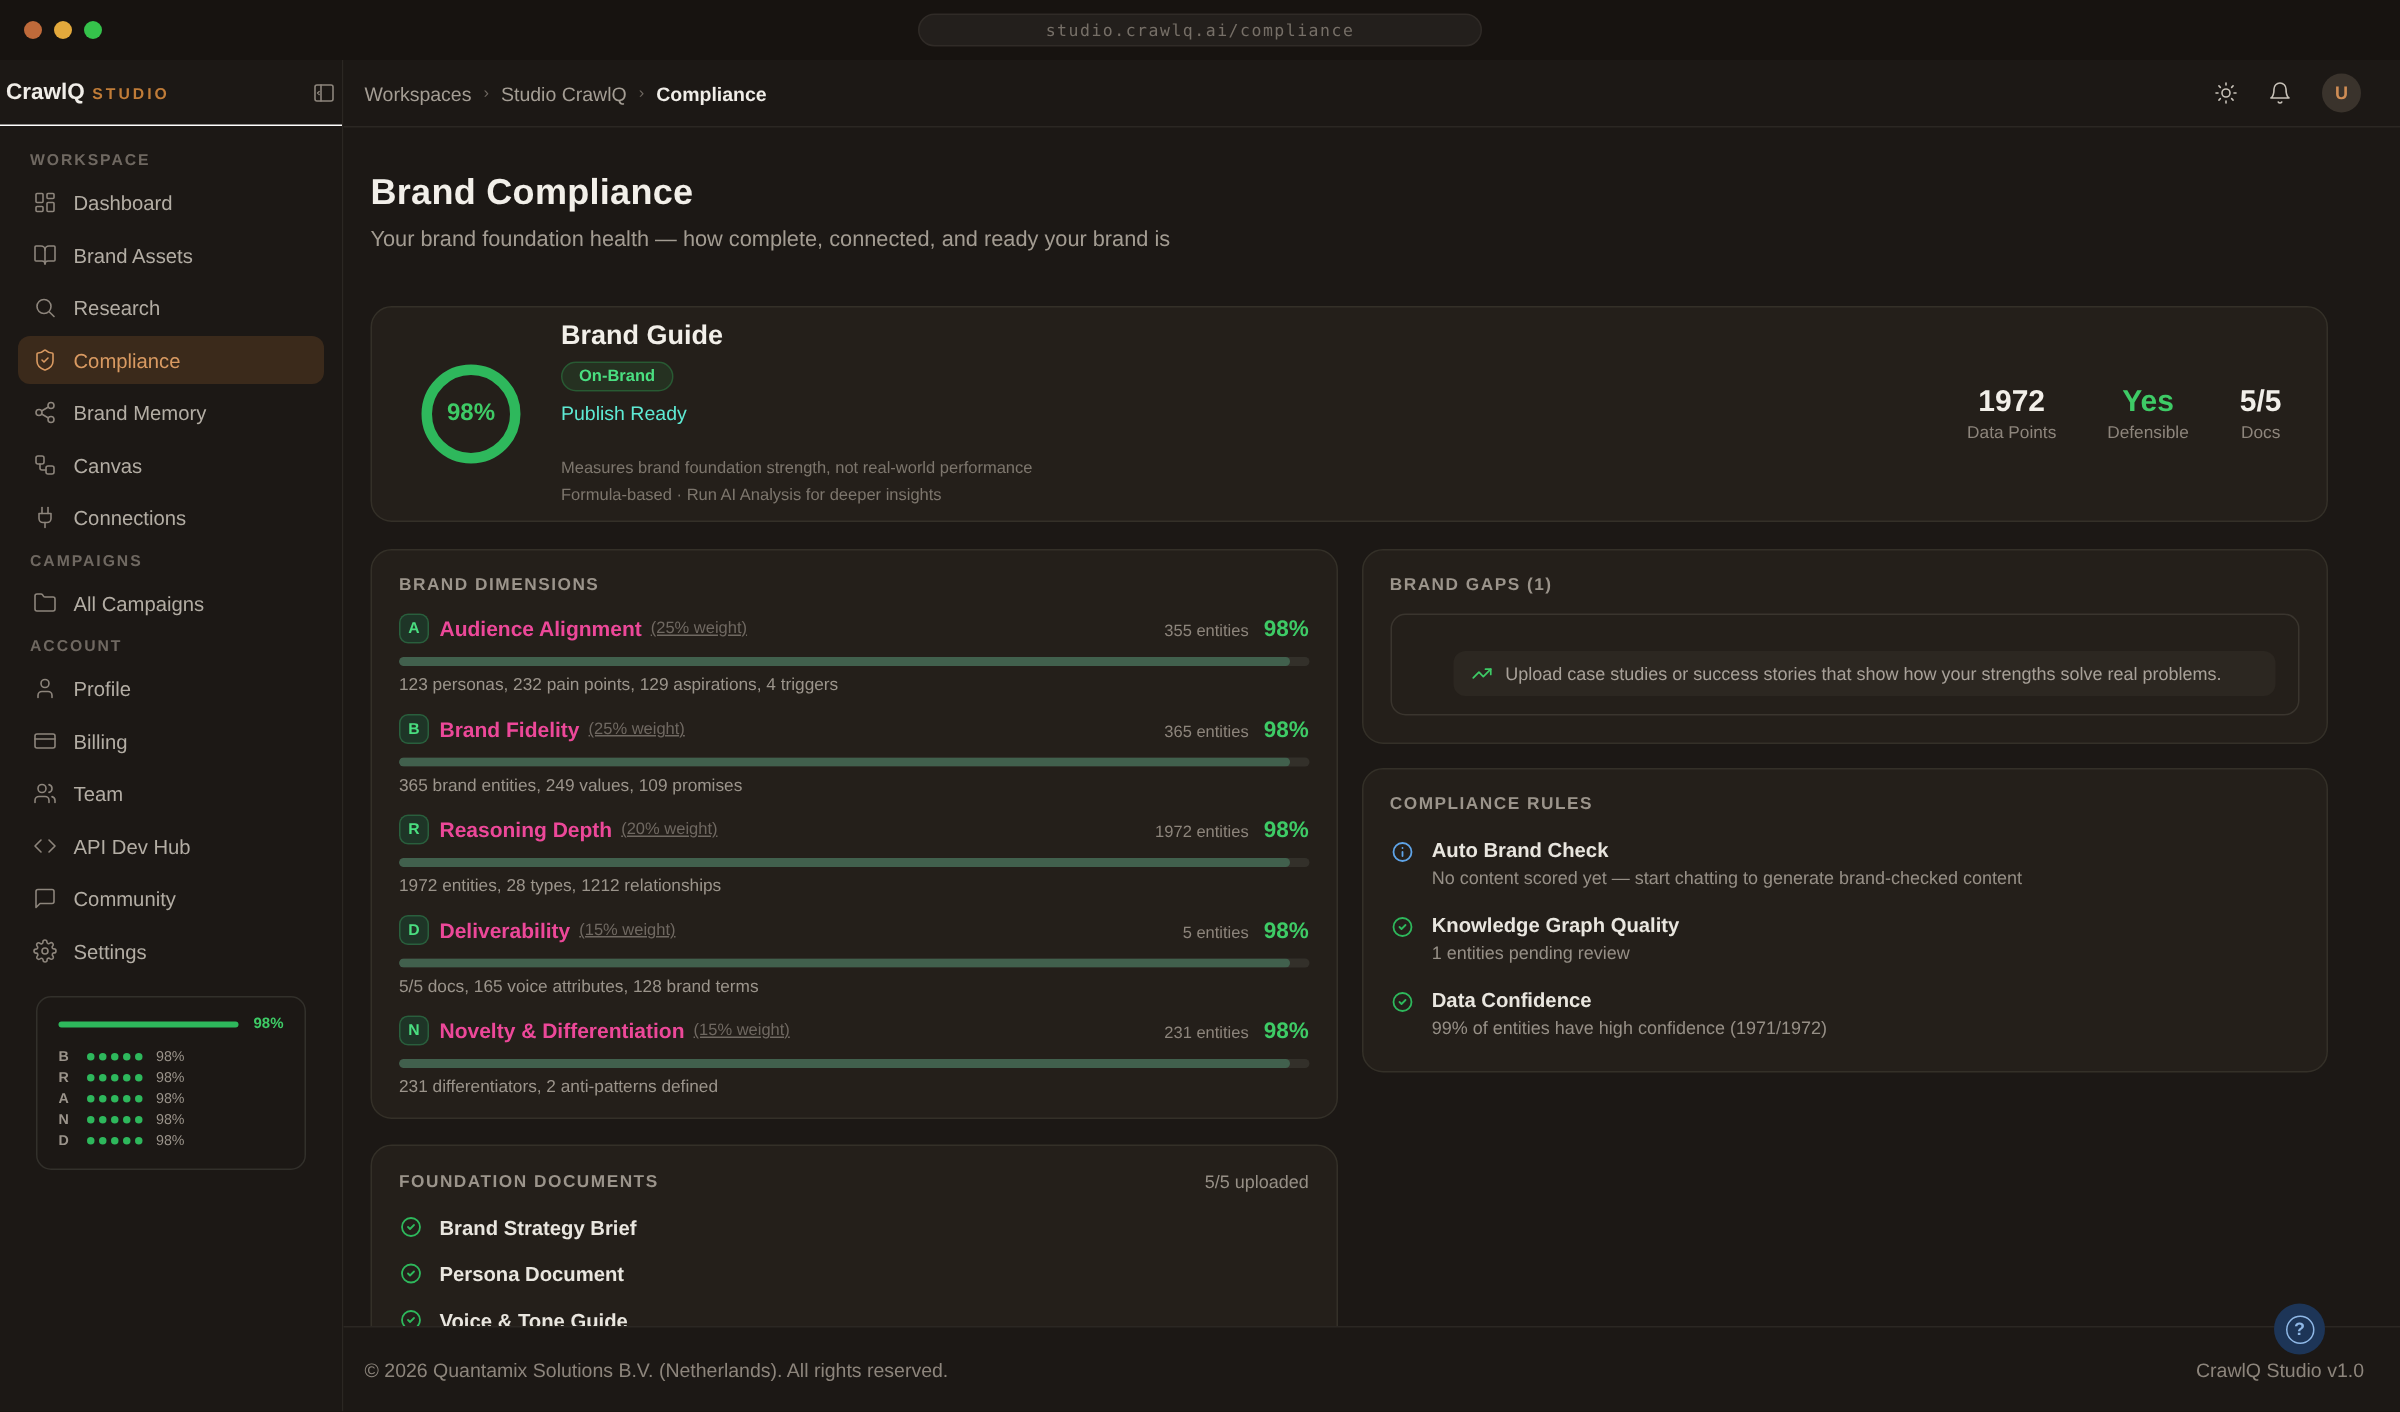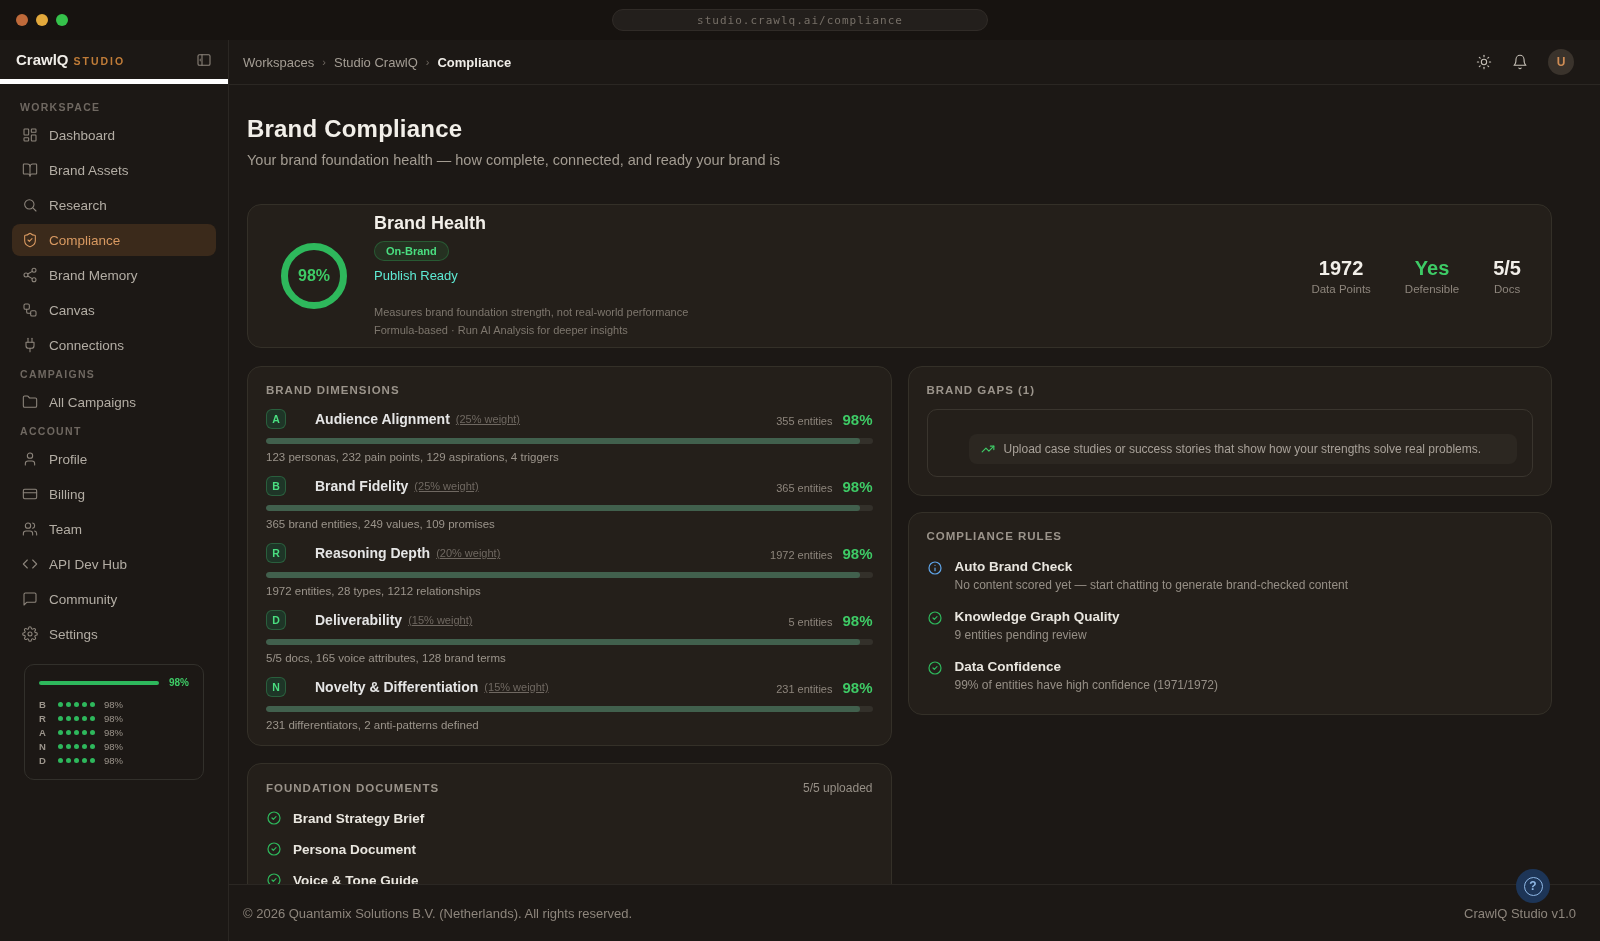--- a/index.html
+++ b/index.html
@@ -12,21 +12,21 @@
   .traffic span { width:12px; height:12px; border-radius:50%; display:block; }
   .tl-red{ background:#bf6a3a; } .tl-yellow{ background:#e3a93c; } .tl-green{ background:#35c24b; }
   .urlpill { margin:0 auto; width:376px; height:22px; border-radius:11px; background:#231f1c; border:1px solid #302b27;
              display:flex; align-items:center; justify-content:center; font-family:"DejaVu Sans Mono", monospace;
              font-size:11px; letter-spacing:1px; color:#766f67; }
 
   .shell { display:flex; height:901px; }
 
   
   .sidebar { width:229px; background:#1c1815; border-right:1px solid #2b2723; display:flex; flex-direction:column; flex:none; }
-  .logo-row { height:44px; padding:0 16px; border-bottom:5px solid #ffffff; display:flex; align-items:center; justify-content:space-between;text-align:center; }
+  .logo-row { height:44px; padding:0 4px; border-bottom:1px solid #ffffff; display:flex; align-items:center; justify-content:space-between;text-align:center; }
   .logo-text { font-size:15px; font-weight:bold; color:#f0ede8; }
   .logo-text .suffix { font-size:10.5px; font-weight:bold; color:#c07c38; letter-spacing:2px; margin-left:5px; }
   .collapse-btn { color:#8d857c; display:flex; }
   .nav { padding:10px 12px 0; flex:1; overflow:hidden; }
   .sec-label { font-size:10.5px; font-weight:bold; letter-spacing:1.3px; color:#6f6861; margin:7px 8px 6px; }
   .nav-item { display:flex; align-items:center; gap:11px; padding:8px 10px; border-radius:8px; color:#b3ada4;
               font-size:13.5px; margin-bottom:3px; cursor:default; }
   .nav-item .ic { color:#8d857c; }
   .nav-item.active { background:#3b2a1b; color:#d99a62; }
   .nav-item.active .ic { color:#d99a62; }
@@ -81,21 +81,21 @@
   .card-pad { padding:17px 18px 14px; }
   .card-head { font-size:11.5px; font-weight:bold; letter-spacing:1px; color:#9b948b; }
   .card-head-row { display:flex; align-items:center; justify-content:space-between; }
   .uploaded { font-size:12px; color:#968f86; font-weight:normal; letter-spacing:0; }
 
   
   .dim-row { margin-top:13px; }
   .dim-top { display:flex; align-items:center; }
   .dim-badge { width:20px; height:20px; border-radius:6px; background:#1e3527; border:1px solid rgba(74,222,128,.25);
                color:#4ade80; font-size:10.5px; font-weight:bold; display:flex; align-items:center; justify-content:center; }
-  .dim-name { font-size:14px; font-weight:bold; color:#e5e5e5; margin-left:29px; }
+  .dim-name { font-size:14px; font-weight:bold; color:#ec4899; margin-left:7px; }
   .dim-weight { font-size:11px; color:#6f6861; margin-left:6px;text-decoration:underline; }
   .dim-right { margin-left:auto; display:flex; align-items:baseline; gap:10px; }
   .dim-entities { font-size:11px; color:#8d857c; }
   .dim-score { font-size:15px; font-weight:bold; color:#3ecb66; }
   .dim-bar { height:6px; border-radius:3px; background:#33302a; margin:9px 0 7px; overflow:hidden; }
   .dim-fill { height:100%; border-radius:3px; background:#41604d; }
   .dim-detail { font-size:11.5px; color:#9b948b; }
 
   
   .gap-box { margin-top:13px; border:1px solid #3a352e; border-radius:10px; padding:13px 15px 12px; }
@@ -397,21 +397,21 @@
 
     <div class="content">
       <h1 class="page-title">Brand Compliance</h1>
       <div class="page-sub">Your brand foundation health — how complete, connected, and ready your brand is</div>
 
       <div class="card health">
         <div class="gauge">
           <span>98%</span>
         </div>
         <div class="health-info">
-          <div class="h-title">Brand Health</div>
+          <div class="h-title">Brand Guide</div>
           <span class="pill">On-Brand</span>
           <div class="h-status">Publish Ready</div>
           <div class="h-note">Measures brand foundation strength, not real-world performance</div>
           <div class="h-note">Formula-based · Run AI Analysis for deeper insights</div>
         </div>
         <div class="h-stats">
           <div class="stat">
             <div class="v">1972</div>
             <div class="l">Data Points</div>
           </div>
@@ -584,21 +584,21 @@
 
             <div class="rule">
               <span class="ic ic-ok">
                   <svg viewBox="0 0 24 24" fill="none" stroke="currentColor" stroke-width="1.8" stroke-linecap="round" stroke-linejoin="round">
                     <circle cx="12" cy="12" r="9"></circle>
                     <path d="m9 12 2 2 4-4"></path>
                   </svg>
                 </span>
               <div>
                 <div class="rule-title">Knowledge Graph Quality</div>
-                <div class="rule-desc">9 entities pending review</div>
+                <div class="rule-desc">1 entities pending review</div>
               </div>
             </div>
 
             <div class="rule">
               <span class="ic ic-ok">
                   <svg viewBox="0 0 24 24" fill="none" stroke="currentColor" stroke-width="1.8" stroke-linecap="round" stroke-linejoin="round">
                     <circle cx="12" cy="12" r="9"></circle>
                     <path d="m9 12 2 2 4-4"></path>
                   </svg>
                 </span>

